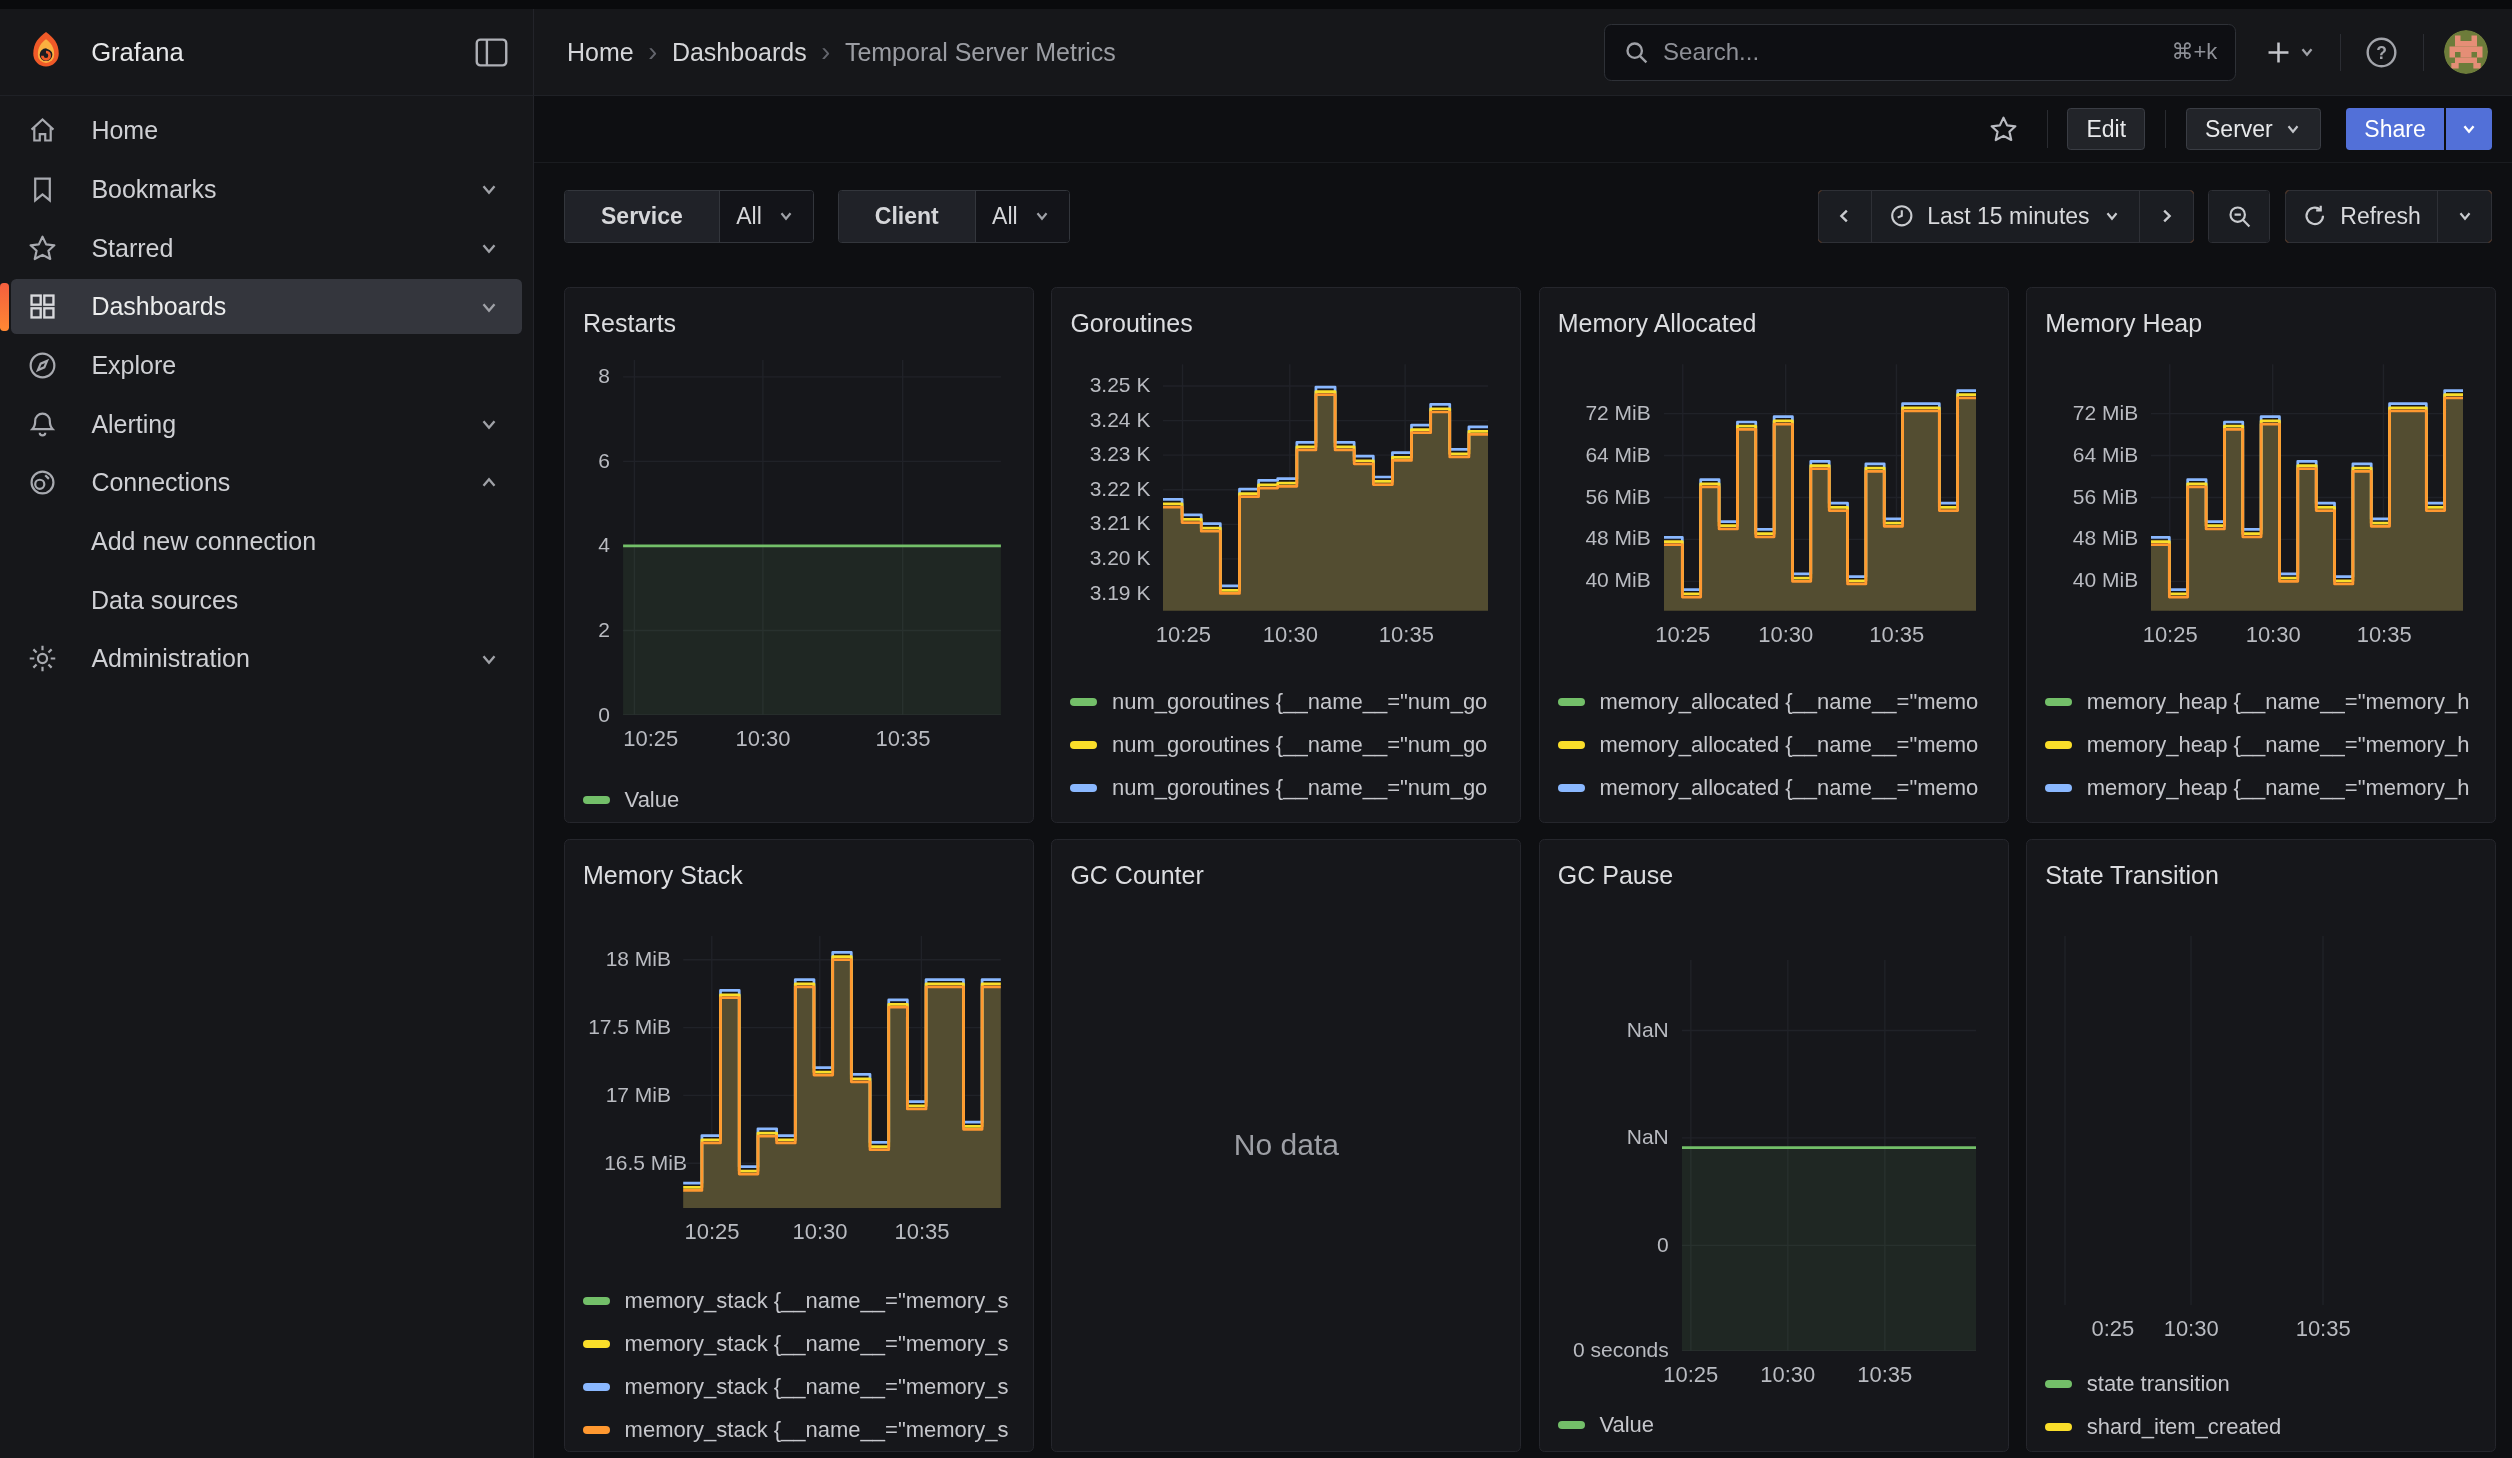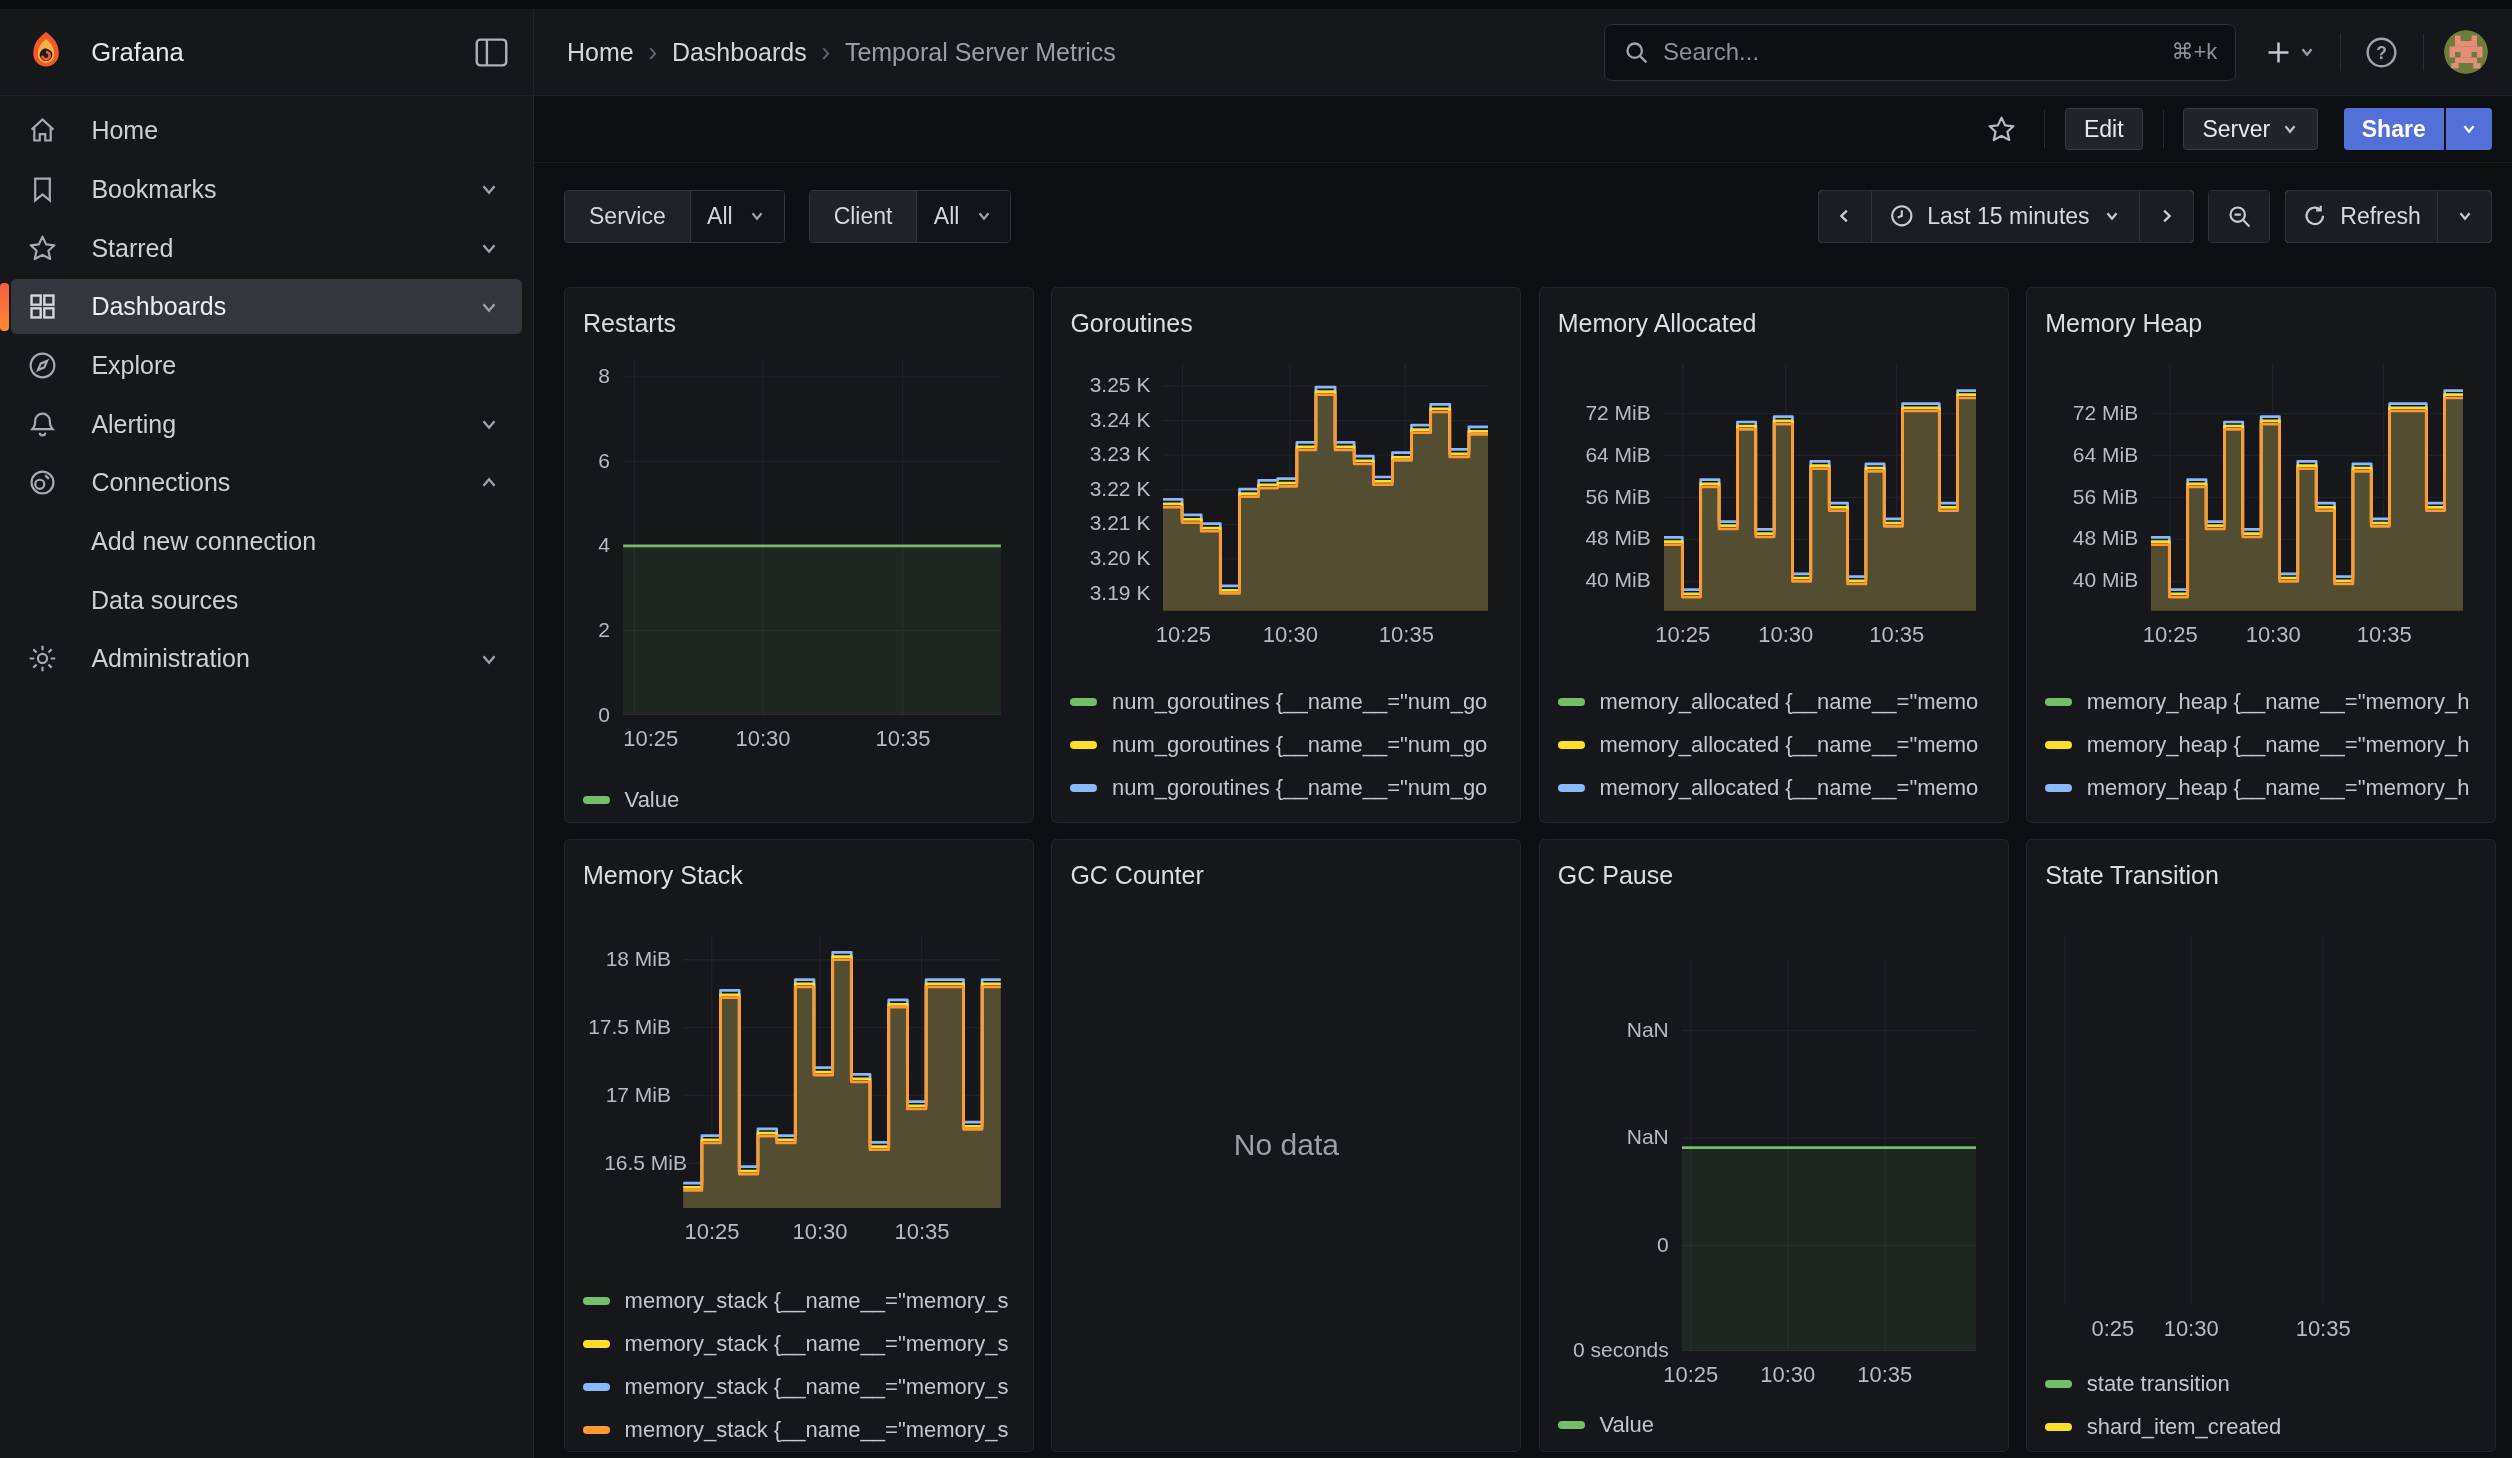--- a/index.html
+++ b/index.html
@@ -62,22 +62,22 @@
     background:#222429; border:0.9px solid #3a3d44; color:#e8e9eb; }
   .btn .chev { color:#c3c5ca; }
   .btn-primary { background:#5270d8; border:none; color:#fff; font-weight:500; }
   .btn-primary.split-main { border-radius:3.7px 0 0 3.7px; }
   .btn-primary.split-arrow { border-radius:0 3.7px 3.7px 0; margin-left:2.7px; padding:0 12.8px; }
 
   
   .controls-row { margin-top:26.5px; padding:0 20px 0 30px; display:flex; align-items:center; }
   .filter-group { display:flex; align-items:stretch; height:53px; border:0.9px solid #33363c;
     border-radius:3.7px; overflow:hidden; margin-right:24px; cursor:pointer; }
-  .filter-label { background:#202228; display:flex; align-items:center; padding:0 24px;
-    font-size:23px; font-weight:400; color:#d5d6d9; border-right:0.9px solid #33363c; }
+  .filter-label { background:#202228; display:flex; align-items:center; padding:0 36px;
+    font-size:23px; font-weight:700; color:#d5d6d9; border-right:0.9px solid #33363c; }
   .filter-value { background:#131419; display:flex; align-items:center; gap:14.6px;
     padding:0 16.4px; font-size:23px; color:#d5d6d9; }
   .time-tools { margin-left:auto; display:flex; align-items:center; gap:14.6px; }
   .seg-group { display:flex; align-items:stretch; height:53px; border:0.9px solid #2e3036;
     border-radius:3.7px; overflow:hidden; background:#f97316; }
   .seg { display:flex; align-items:center; justify-content:center; padding:0 16.4px;
     background:#1b1d22; border:none; color:#d9dadd; font-size:23px; cursor:pointer;
     gap:12.8px; font-family:inherit; }
   .seg + .seg { border-left:0.9px solid #2e3036; }
   .seg .icon { color:#c9cbcf; }
@@ -287,21 +287,21 @@
       <button class="btn">
         <span>Edit</span>
       </button>
       <div class="tb-divider"></div>
       <button class="btn">
         <span>Server</span>
         <svg class="chev" width="18" height="18" viewBox="0 0 20 20" fill="none" stroke="currentColor" stroke-width="2.4">
             <polyline points="5,7 10,13 15,7"></polyline>
           </svg>
       </button>
-      <button class="btn btn-primary split-main" style="margin-left:25.6px;font-weight:bold;">
+      <button class="btn btn-primary split-main" style="margin-left:25.6px;">
         <span>Share</span>
       </button>
       <button class="btn btn-primary split-arrow">
         <svg width="20" height="20" viewBox="0 0 22 22" fill="none" stroke="#fff" stroke-width="2.6">
             <polyline points="6,8 11,14 16,8"></polyline>
           </svg>
       </button>
     </div>
 
     <div class="controls-row">

